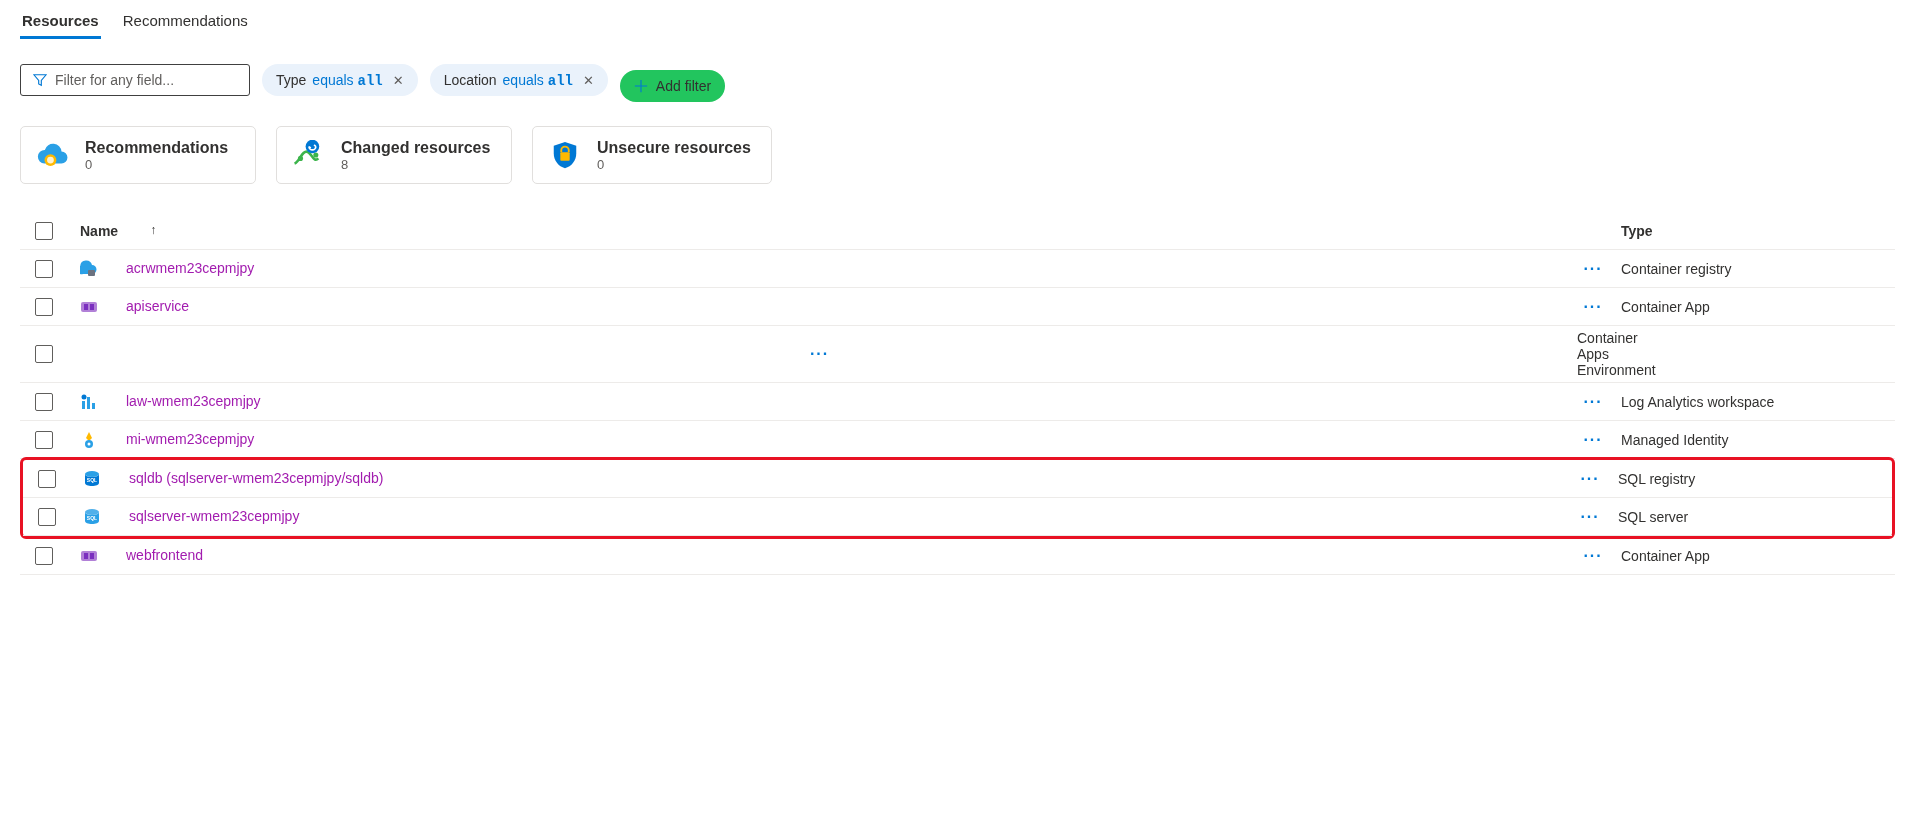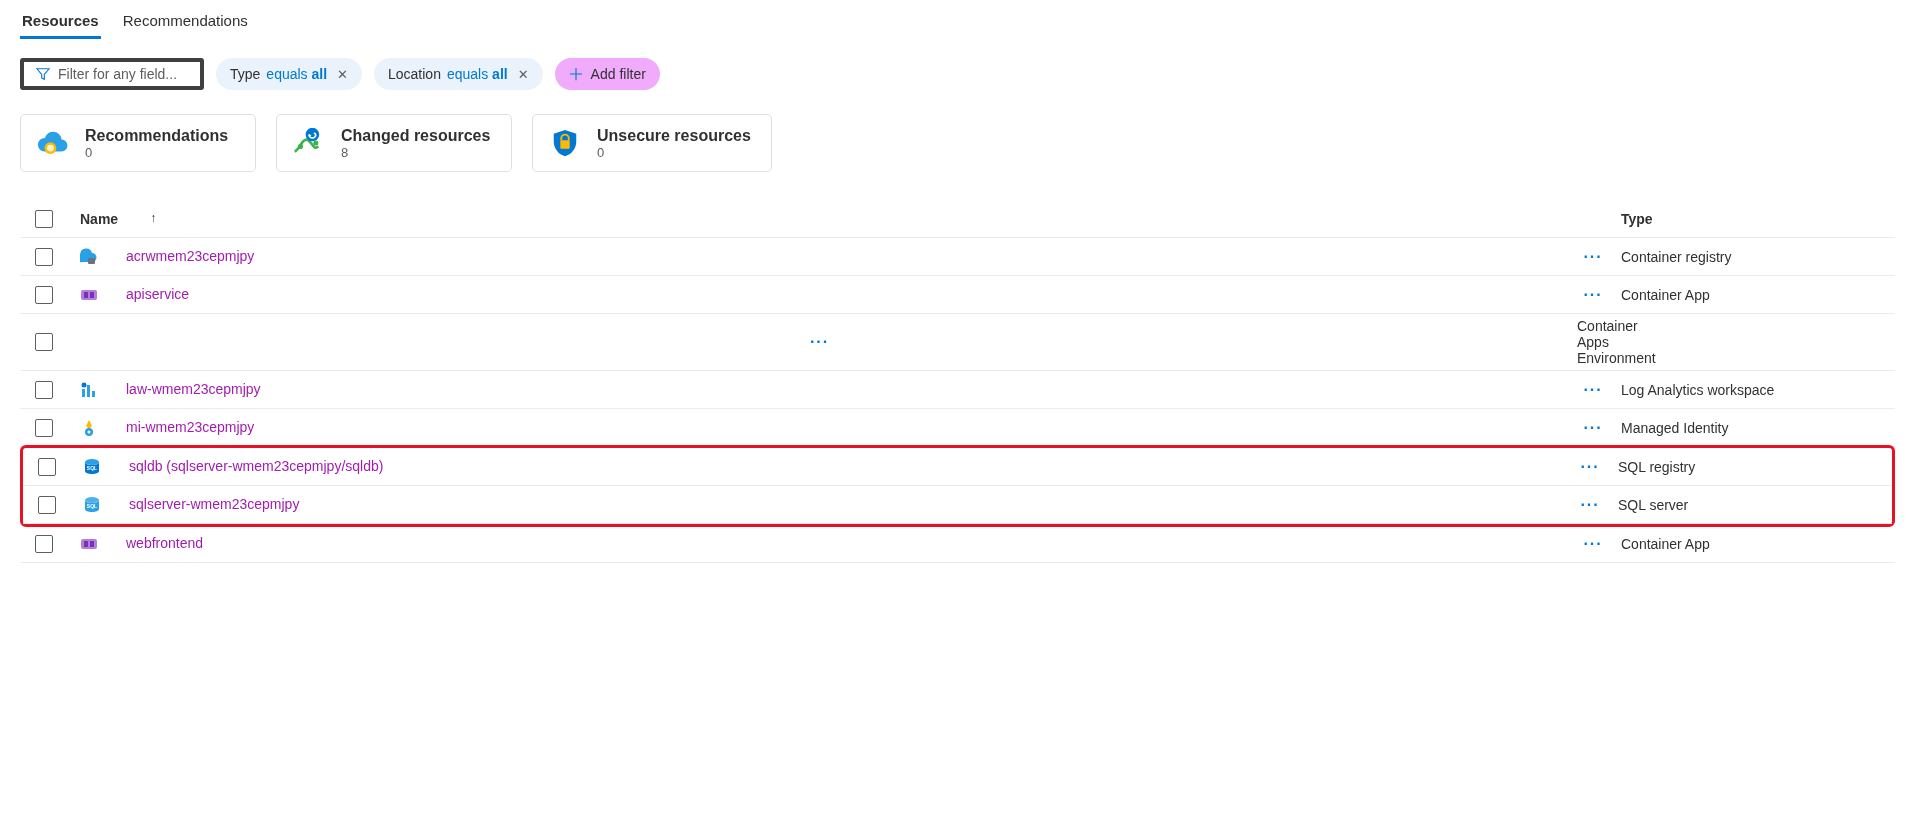--- a/index.html
+++ b/index.html
@@ -36,24 +36,24 @@
   }
   .filter-bar {
     display: flex;
     gap: 12px;
     align-items: center;
     margin-bottom: 24px;
   }
   .filter-input-wrap {
     display: flex;
     align-items: center;
-    border: 4px solid #404040;
+    border: 1px solid #404040;
     border-radius: 3px;
     padding: 4px 12px;
-    width: 184px;
+    width: 230px;
     height: 32px;
     background: #fff;
   }
   .filter-input-wrap input {
     border: none;
     outline: none;
     font-size: 14px;
     width: 100%;
     color: #323130;
   }
@@ -64,39 +64,40 @@
     gap: 6px;
     background: #eaf2fb;
     border-radius: 18px;
     padding: 5px 14px;
     font-size: 14px;
     color: #323130;
     height: 32px;
     cursor: pointer;
   }
   .pill .pill-val { color: #0078d4; }
-  .pill .pill-val b { font-weight: 700; }
+  .pill .pill-val b { font-weight: 700; font-family: Liberation Mono, monospace; }
   .pill-close {
     color: #605e5c;
     font-size: 13px;
     margin-left: 4px;
     cursor: pointer;
   }
   .pill-add {
     display: inline-flex;
     align-items: center;
     gap: 8px;
-    background: #f0abfc;
+    background: #22c55e;
     border: none;
     border-radius: 18px;
     padding: 5px 14px;
     font-size: 14px;
     color: #323130;
     height: 32px;
     cursor: pointer;
+    margin-top: 12px;
   }
   .cards {
     display: flex;
     gap: 20px;
     margin-bottom: 28px;
   }
   .card {
     display: flex;
     align-items: center;
     gap: 14px;

